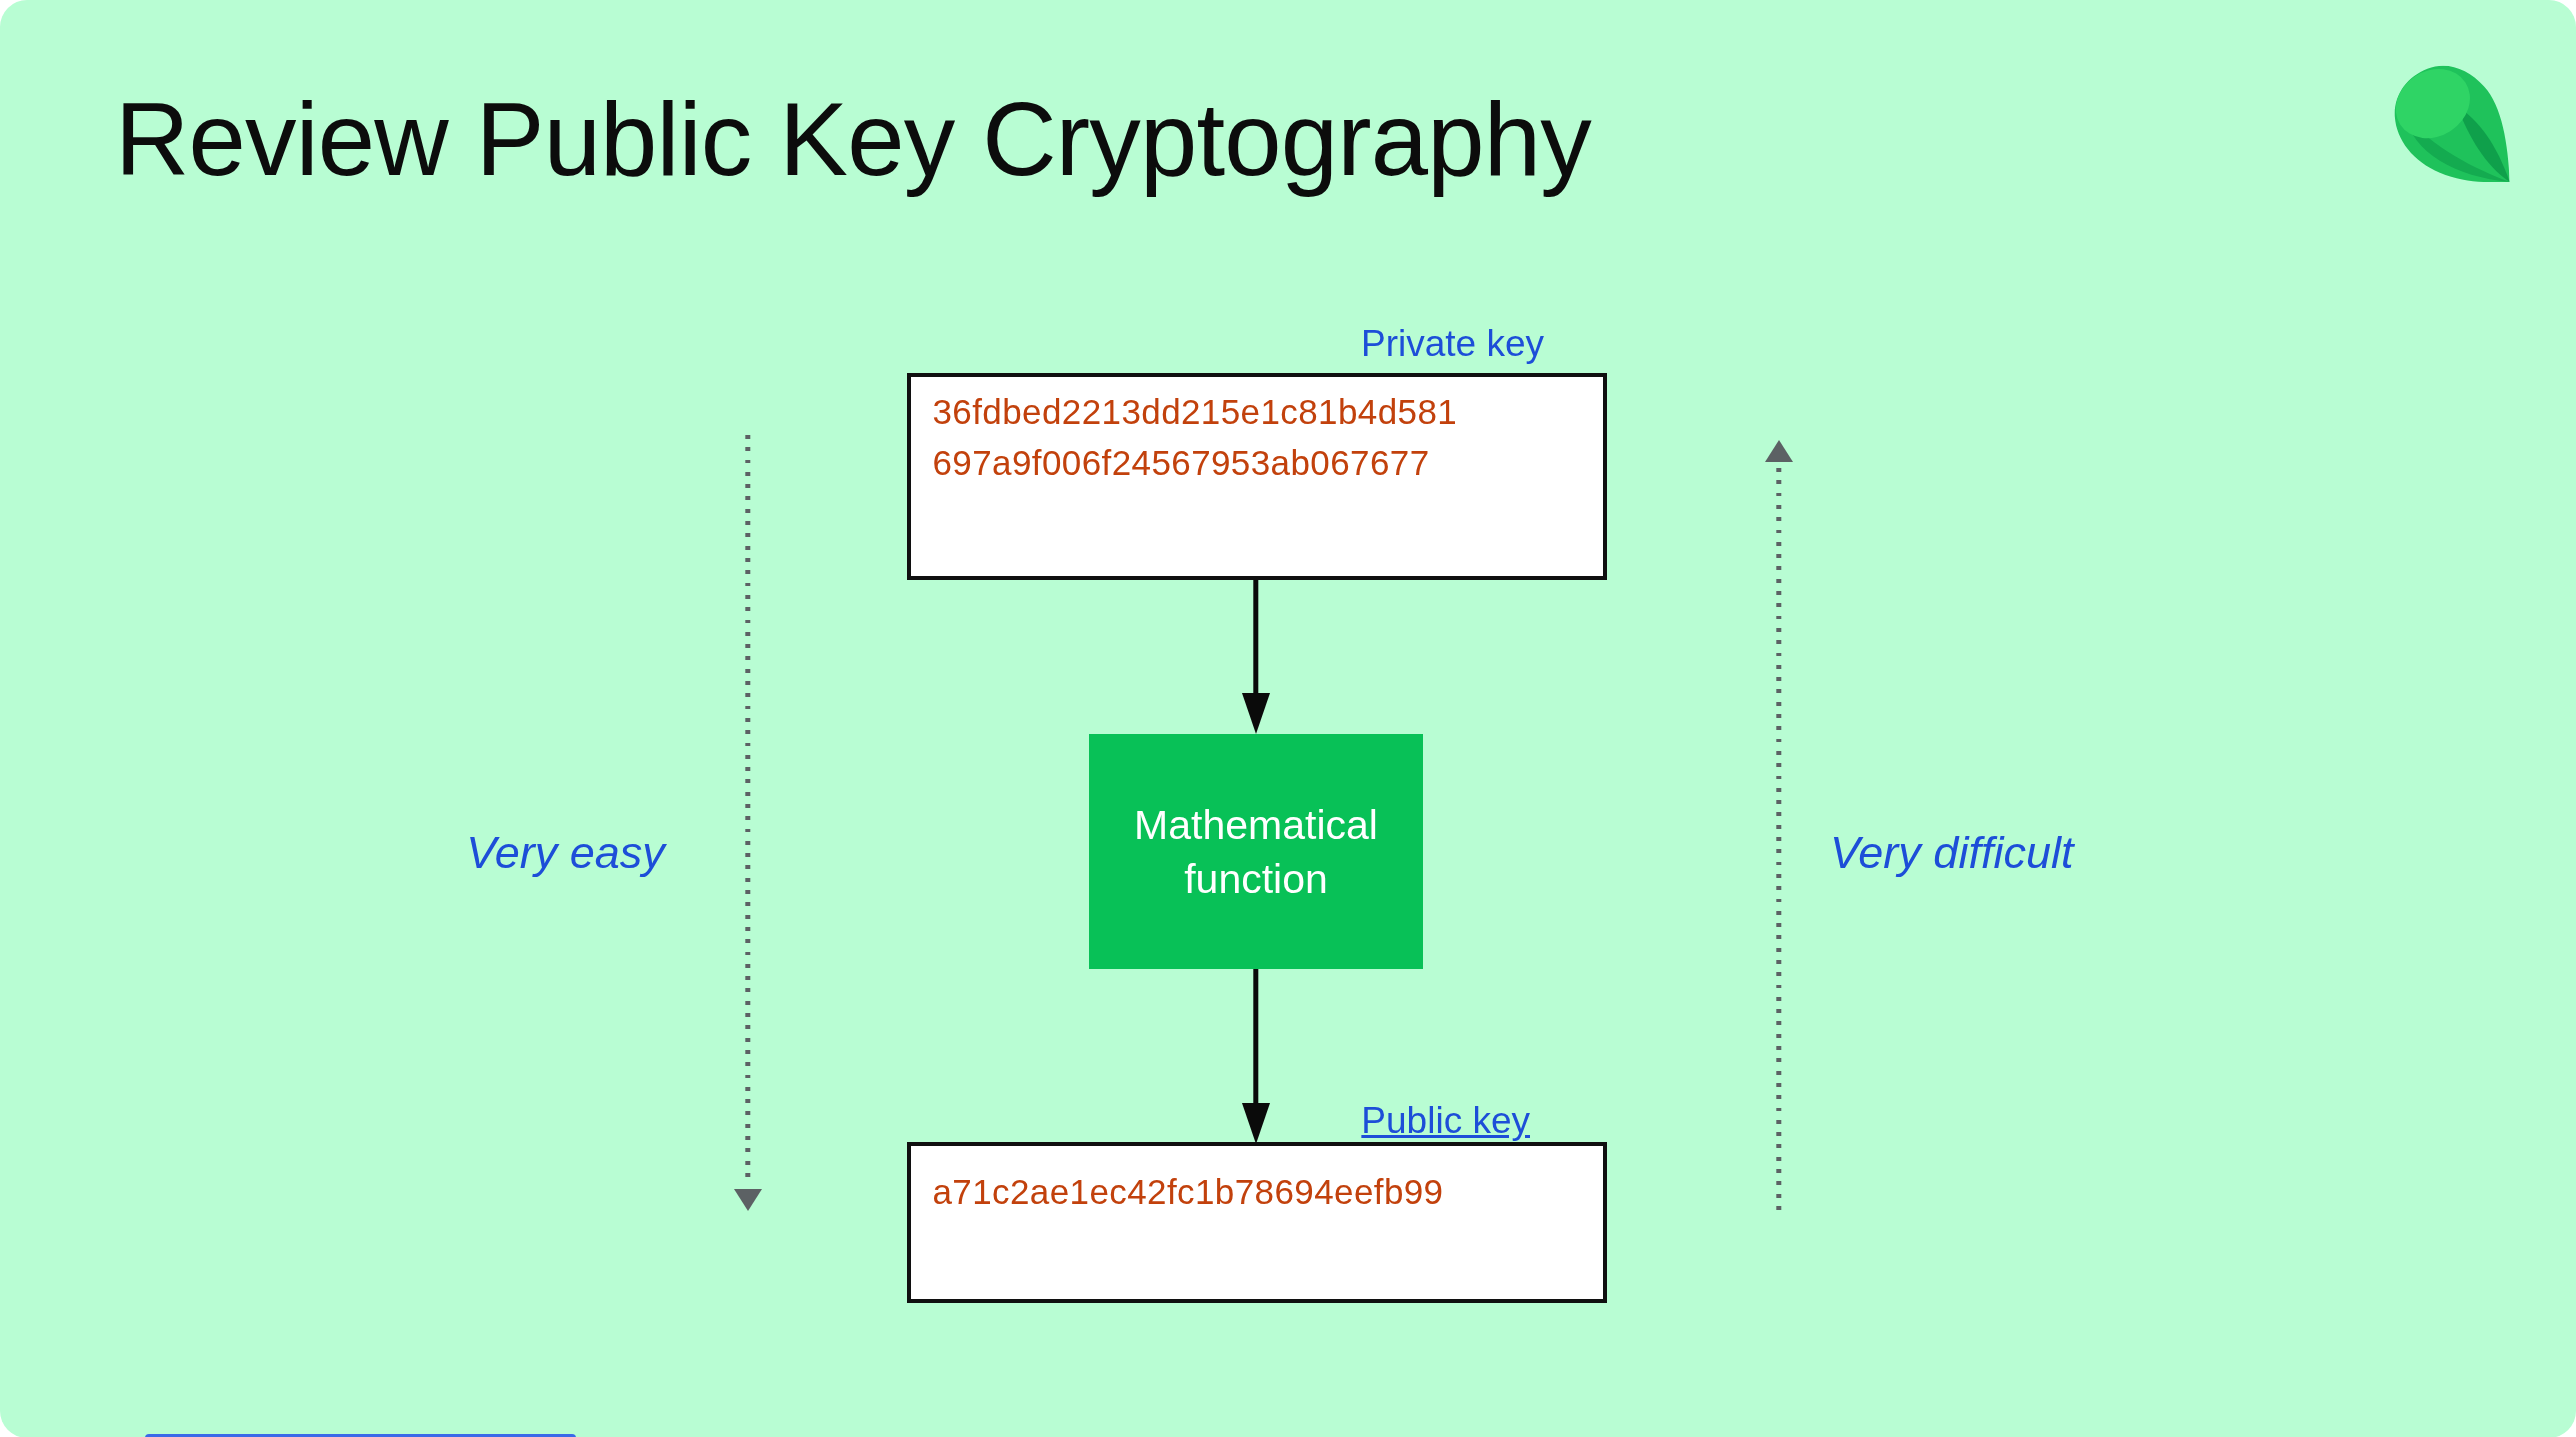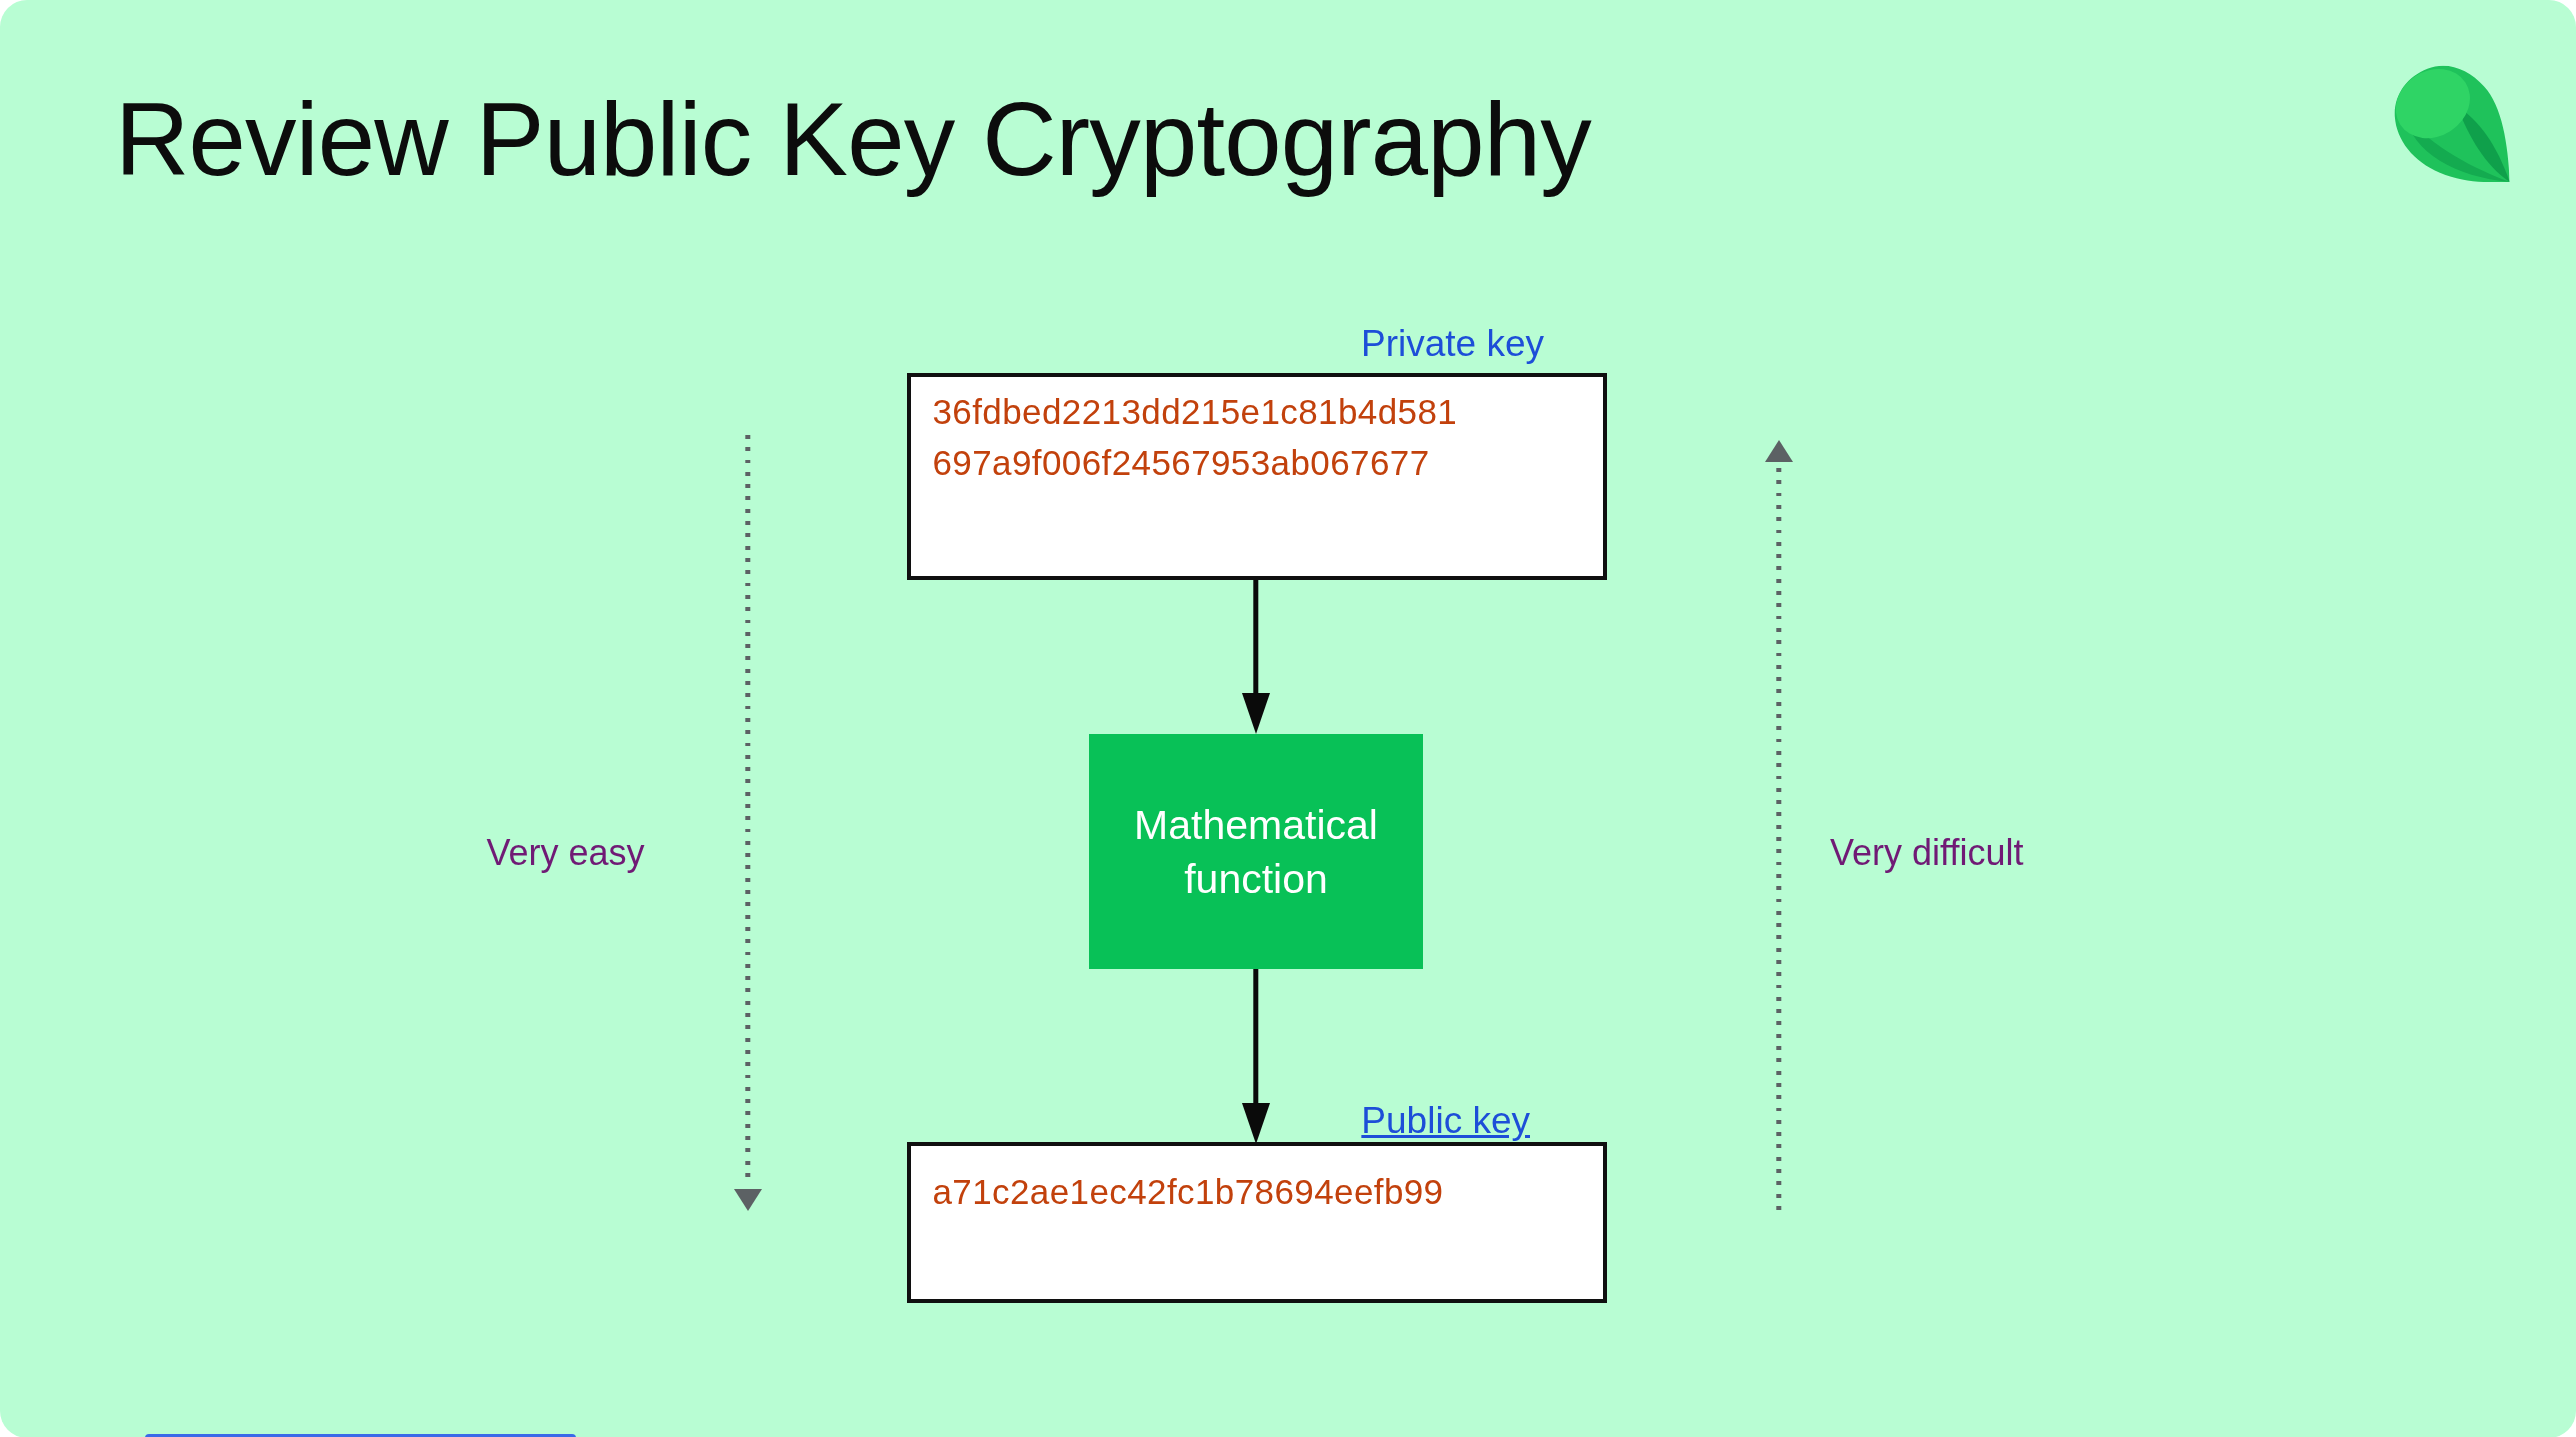--- a/index.html
+++ b/index.html
@@ -128,24 +128,25 @@
   #dotted-left { left: 732px; top: 435px; height: 776px; }
   #dotted-left .dotted-shaft { top: 0; height: 750px; }
   #dotted-left .tri-down { top: 754px; }
 
   #dotted-right { left: 1763px; top: 440px; height: 771px; }
   #dotted-right .tri-up { top: 0; }
   #dotted-right .dotted-shaft { top: 28px; height: 742px; }
 
   .side-note {
     position: absolute;
-    font-size: 36px;
+    font-size: 45px;
     line-height: 40px;
-    color: #701a75;
+    color: #1d4ed8;
     white-space: nowrap;
+    font-style: italic;
   }
   #note-easy { left: 412px; top: 833px; width: 307px; text-align: center; }
   #note-difficult { left: 1830px; top: 833px; text-align: left; }
 
   .next-slide-peek {
     position: absolute;
     left: 145px;
     bottom: 0;
     width: 431px;
     height: 3.8px;

